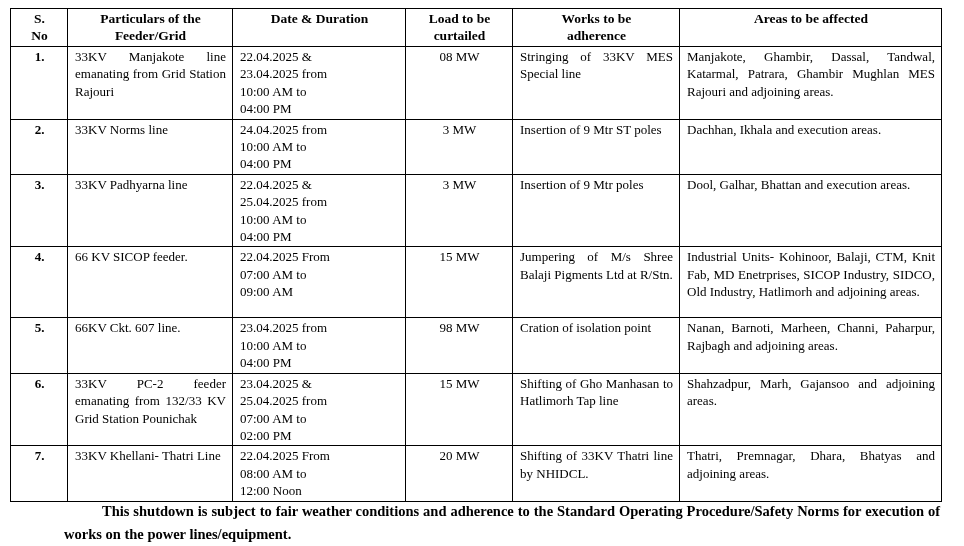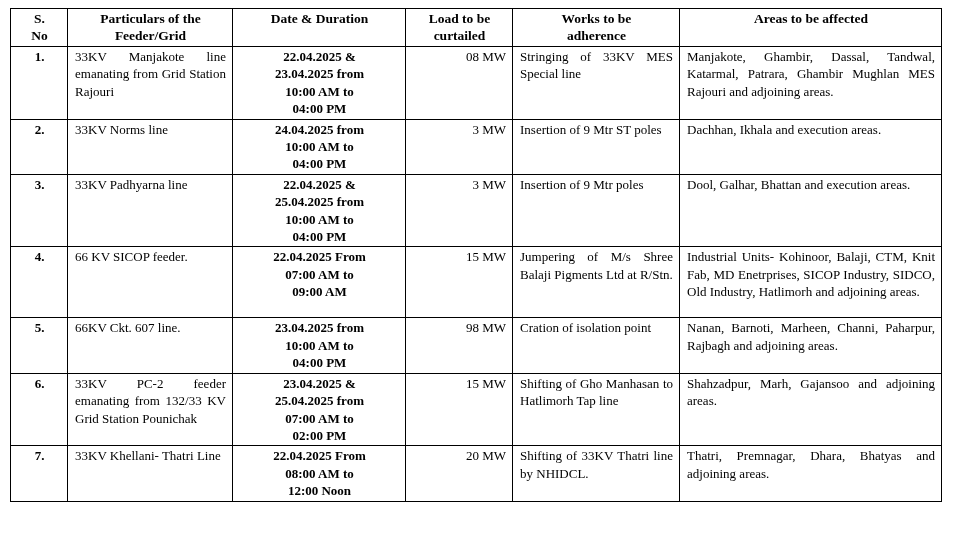--- a/index.html
+++ b/index.html
@@ -40,26 +40,25 @@
     font-size: 13.5px;
     line-height: 16.5px;
     padding-top: 2px;
     padding-bottom: 2px;
   }
   td.c-sno {
     text-align: center;
     font-weight: bold;
   }
   td.c-date {
-    text-align: center;
-    font-weight: bold;
+    font-weight: normal;
     white-space: pre-line;
   }
   td.c-load {
-    text-align: right;
+    text-align: center;
     margin-top: 36px;
   }
   td.c-particulars,
   td.c-works,
   td.c-areas {
     text-align: justify;
     margin-left: 25px;
   }
   tr.rh-head { height: 34px; }
   tr.rh-1 { height: 68px; }
@@ -179,14 +178,15 @@
         <td class="c-date">22.04.2025 From
 08:00 AM to
 12:00 Noon</td>
         <td class="c-load">20 MW</td>
         <td class="c-works">Shifting of 33KV Thatri line by NHIDCL.</td>
         <td class="c-areas">Thatri, Premnagar, Dhara, Bhatyas and adjoining areas.</td>
       </tr>
     </tbody>
   </table>
 
+  <div class="footer-note">This shutdown is subject to fair weather conditions and adherence to the Standard Operating Procedure/Safety Norms for execution of works on the power lines/equipment.</div>
 
 </div>
 
 </body></html>

